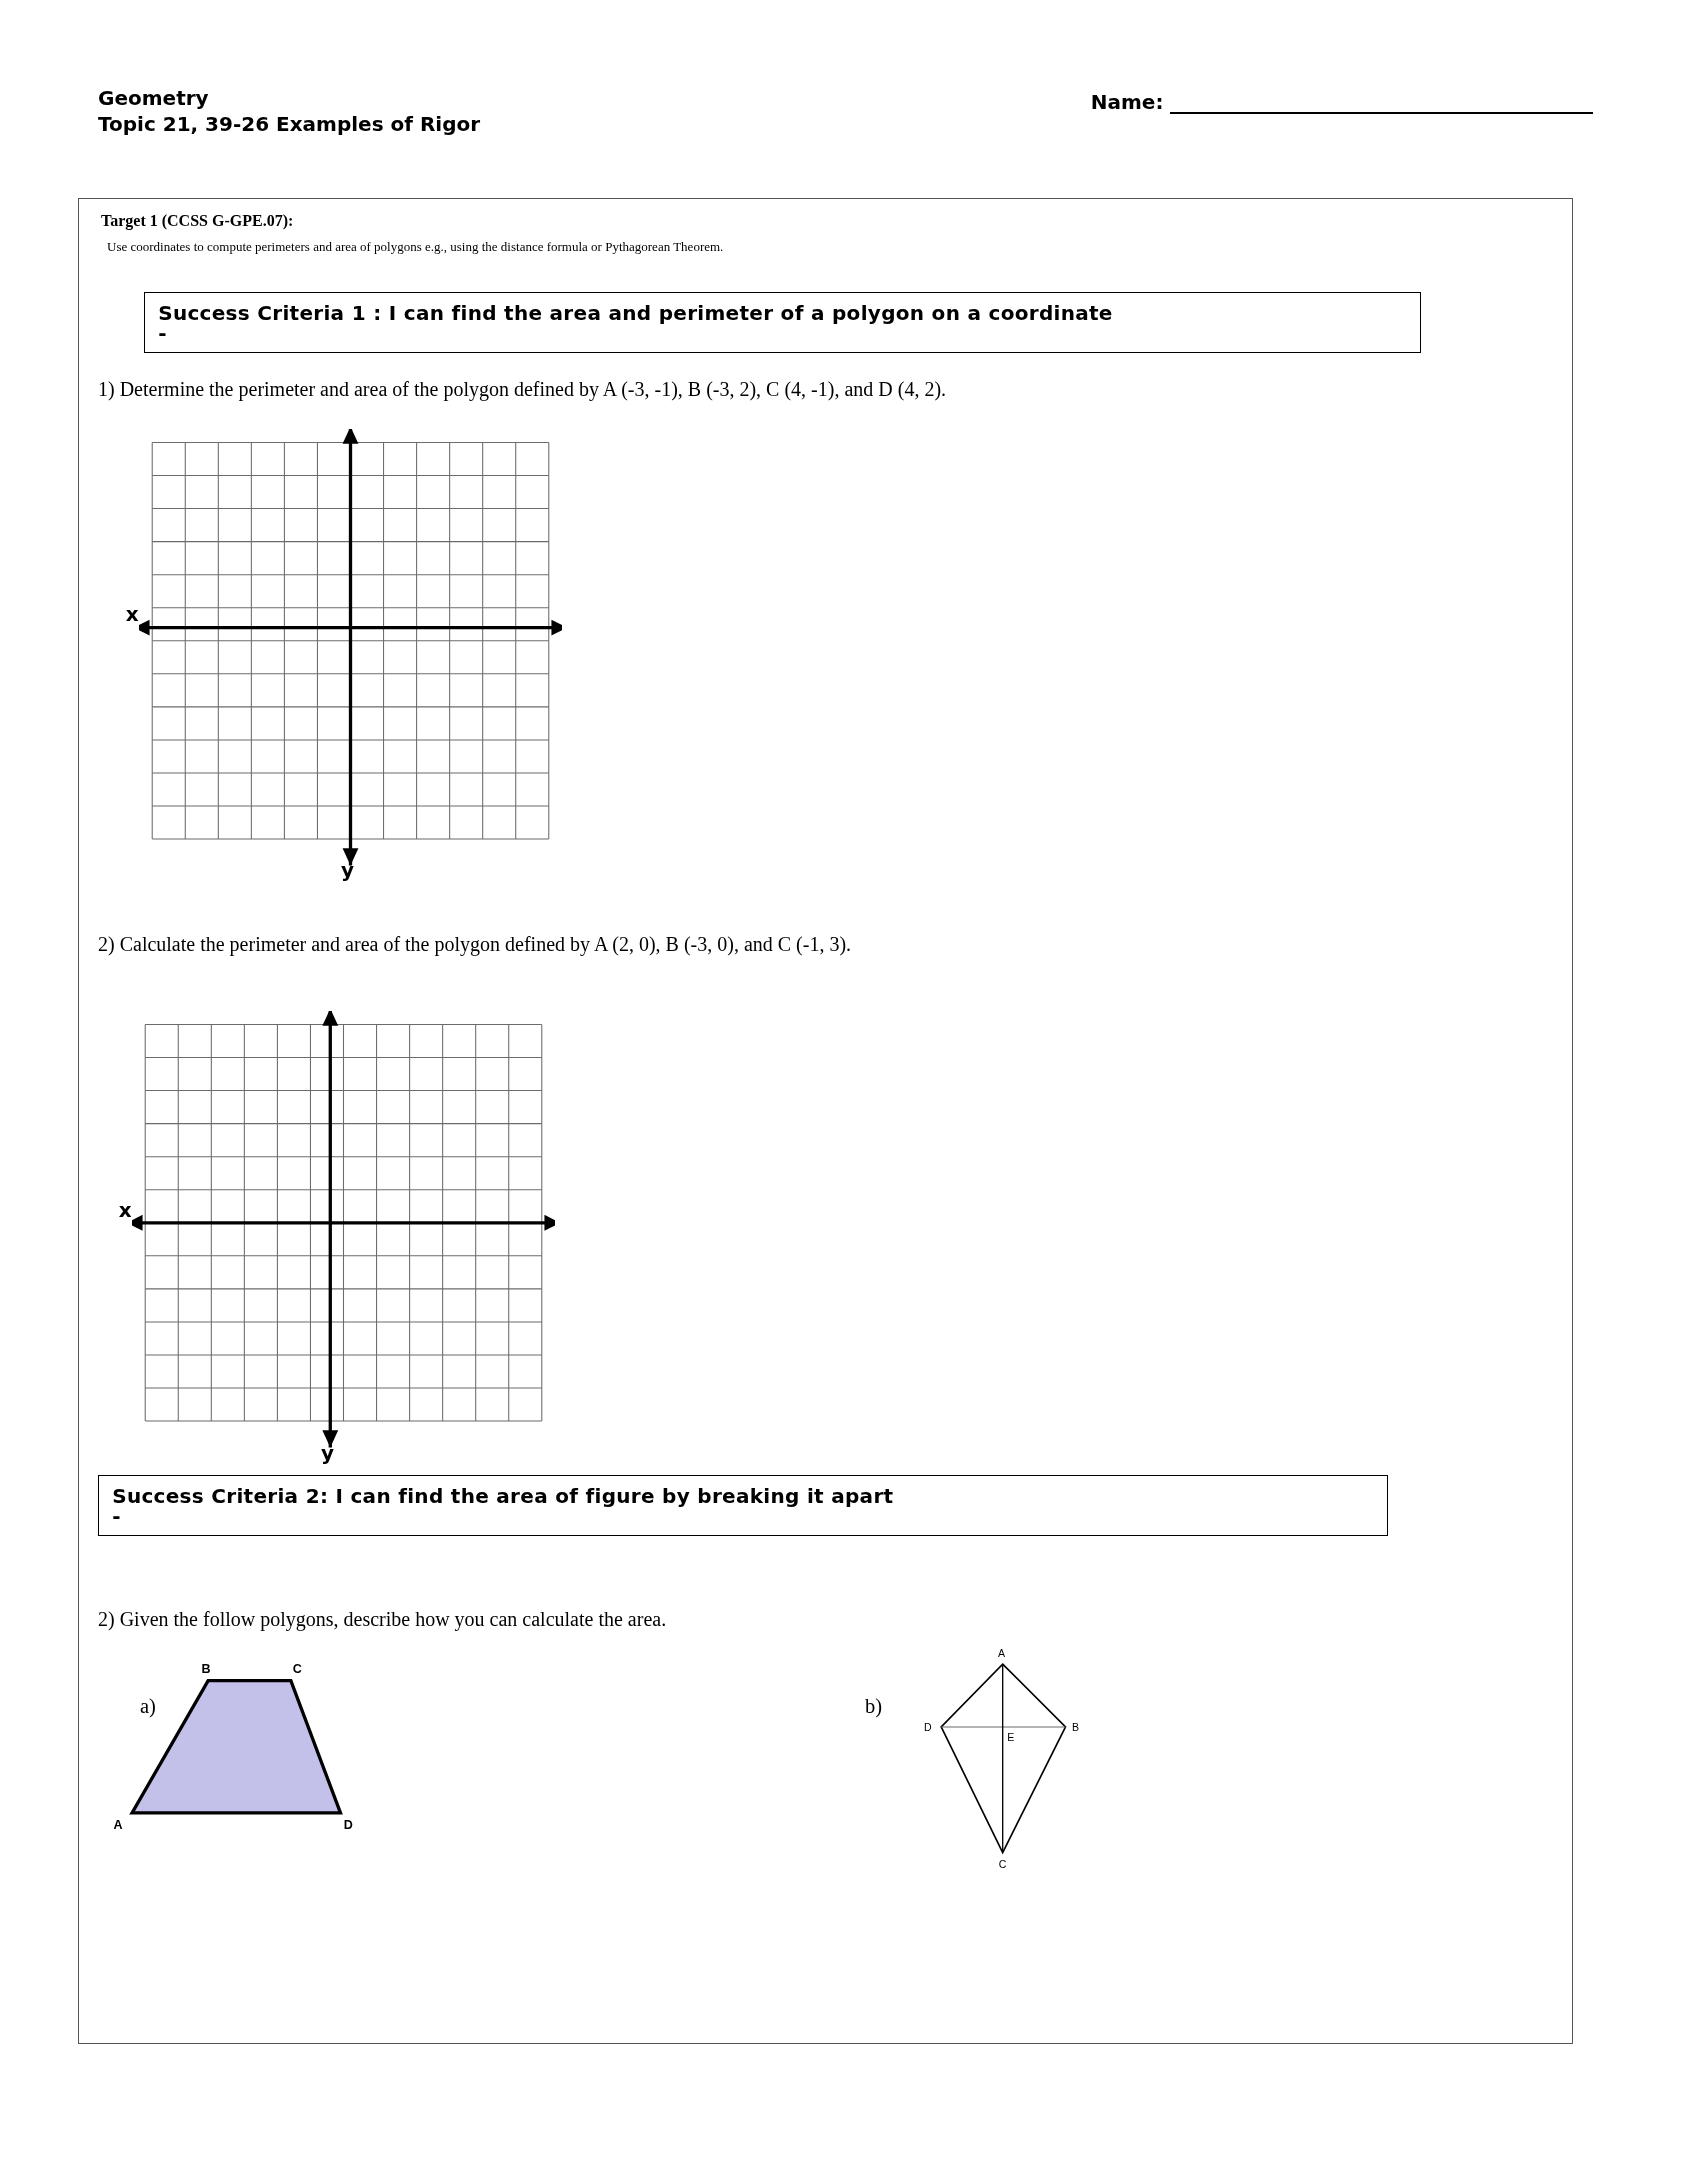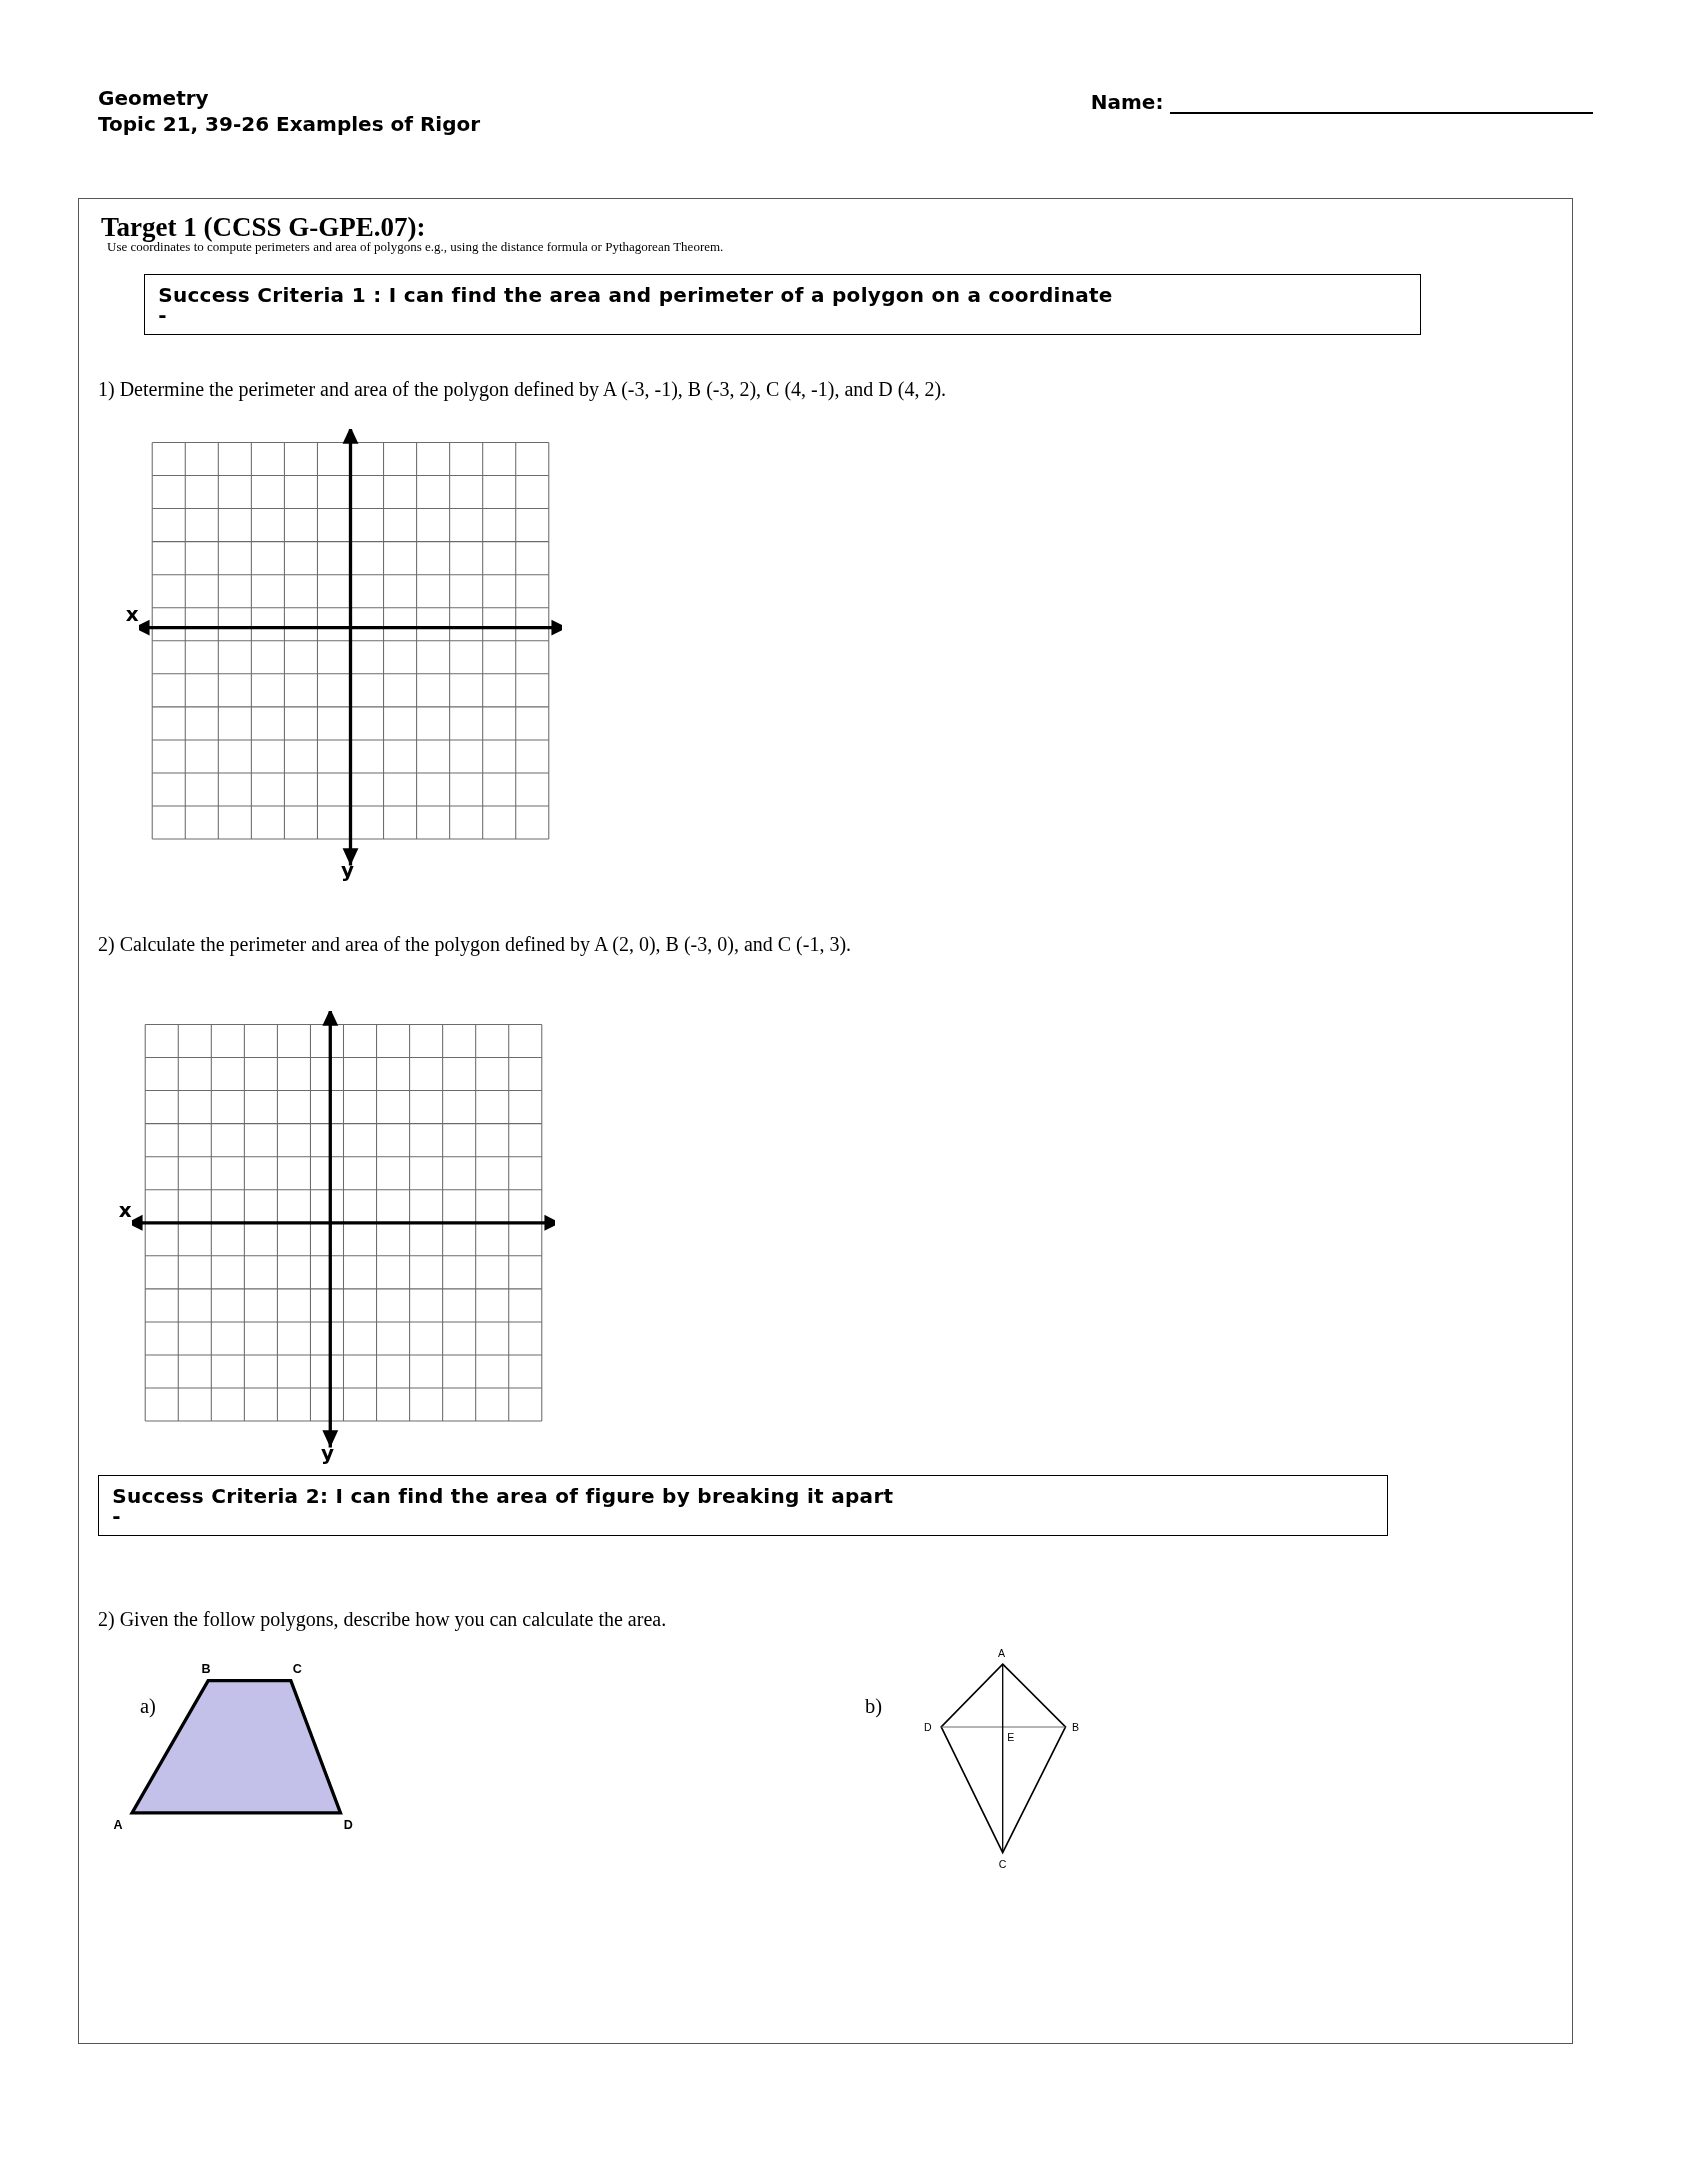--- a/index.html
+++ b/index.html
@@ -63,21 +63,21 @@
     width: 1495px;
     height: 1846px;
     border: 1.3px solid #55565a;
     box-sizing: border-box;
   }
 
   .target-title {
     position: absolute;
     left: 101px;
     top: 212px;
-    font-size: 27px;
+    font-size: 16px;
     font-weight: bold;
     font-family: "Liberation Serif", serif;
   }
   .target-desc {
     position: absolute;
     left: 107px;
     top: 239px;
     font-size: 13px;
     font-family: "Liberation Serif", serif;
   }
@@ -98,21 +98,21 @@
     white-space: nowrap;
   }
   .sc-dash {
     font-family: "DejaVu Sans", sans-serif;
     font-weight: bold;
     font-size: 20px;
     padding-left: 13.2px;
     margin-top: -4px;
   }
 
-  #sc1 { left: 144px; top: 274px; width: 1277px; height: 61px; }
+  #sc1 { left: 144px; top: 292px; width: 1277px; height: 61px; }
   #sc2 { left: 98px; top: 1475px; width: 1290px; height: 61px; }
 
   
   .question {
     position: absolute;
     font-size: 20px;
     font-family: "Liberation Serif", serif;
   }
   #q1 { left: 98px; top: 378px; }
   #q2 { left: 98px; top: 933px; }

